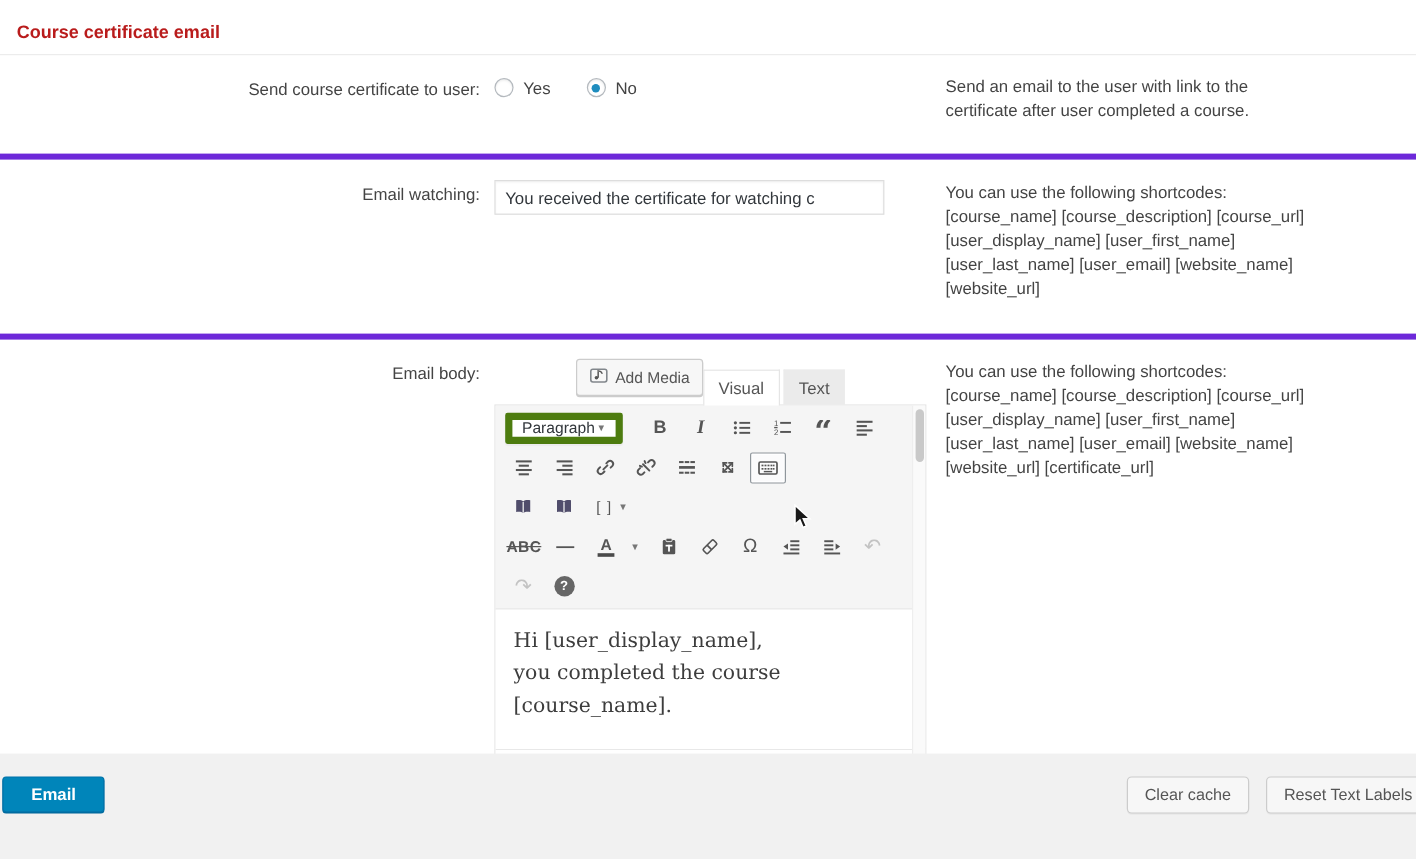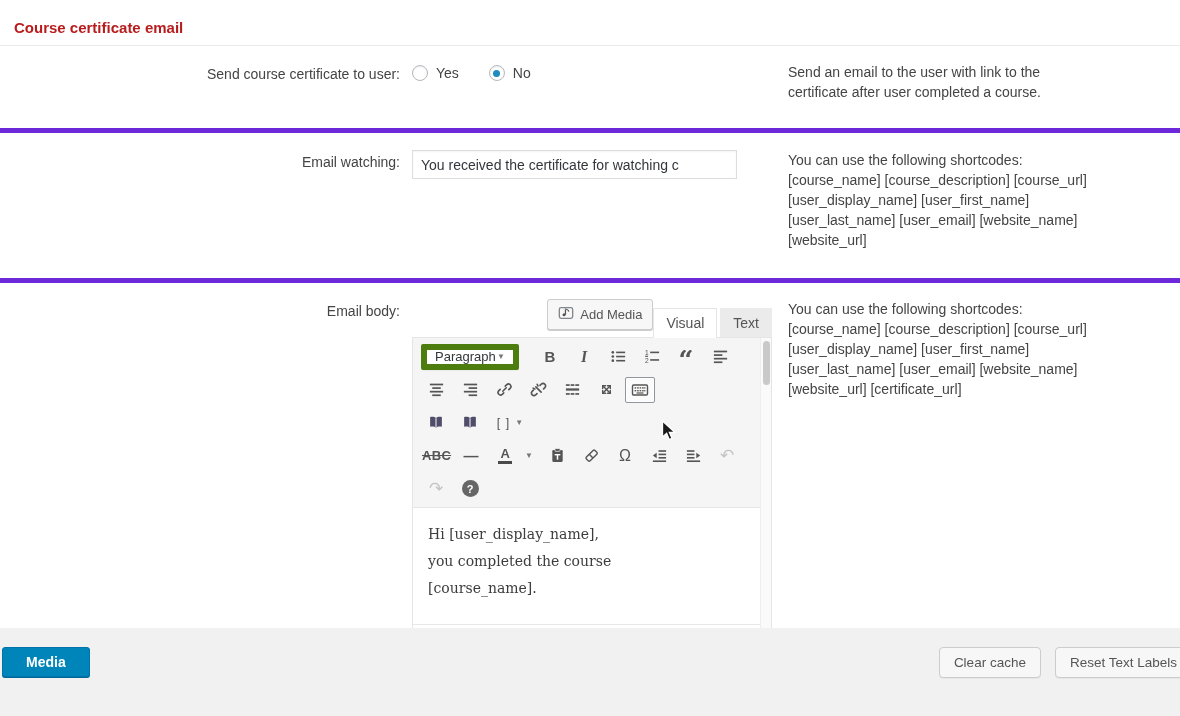--- a/index.html
+++ b/index.html
@@ -44,21 +44,21 @@
   
   .text-input {
     width: 325px; height: 29px; border: 1px solid #ddd; background:#fff;
     padding: 3px 8px; font-size: 14px; color: #32373c;
     font-family: "Liberation Sans", sans-serif;
     box-shadow: inset 0 1px 2px rgba(0,0,0,.05);
   }
 
   
   .editor-wrap { width: 360px; }
-  .media-row { display:flex; justify-content:flex-end; align-items:flex-end; margin-bottom:-1px; }
+  .media-row { display:flex; justify-content:center; align-items:flex-end; margin-bottom:-1px; }
   .add-media-btn {
     display:flex; align-items:center; gap:6px;
     background:#f7f7f7; border:1px solid #ccc; border-radius:3px;
     padding: 5px 10px; font-size: 13px; color:#555; cursor:pointer;
     box-shadow: 0 1px 0 #ccc; margin-bottom: 8px;
   }
   .tabs { display:flex; align-items:flex-end; }
   .tab { padding: 6px 12px 7px; font-size: 14px; color:#555; cursor:pointer; }
   .tab.active { background:#fff; border:1px solid #e5e5e5; border-bottom:none; position:relative; z-index:2; }
   .tab.inactive { background:#ebebeb; margin-left:3px; border:1px solid #ebebeb; border-bottom:none; }
@@ -89,21 +89,21 @@
   .glyph-hr { font-weight:bold; color:#555; font-size:15px; }
   .glyph-a { font-size: 13px; font-weight:bold; color:#555; border-bottom: 3px solid #4a4a4a; padding: 0 2px 0 2px; line-height: 14px; }
   .glyph-omega { font-size: 16px; color:#555; }
   .glyph-brackets { font-size: 12.5px; color:#555; letter-spacing: 1px; margin-right:5px; }
   .glyph-undo { font-size: 17px; line-height:1; }
   .help-circle { width:17px; height:17px; border-radius:50%; background:#666; color:#fff;
                  font-size:11px; font-weight:bold; display:flex; align-items:center; justify-content:center; }
 
   .content-area {
     position: relative; height: 116px; overflow: hidden; background:#fff;
-    font-family: "DejaVu Serif", serif; font-size: 14px; color: #3d3d3d;
+    font-family: "DejaVu Serif", serif; font-size: 17px; color: #3d3d3d;
     padding: 13px 26px 0 15px; line-height: 27px; white-space: pre-line;
   }
   .v-scrollbar { position:absolute; top:0; right:0; bottom:0; width:11px; background:#fafafa; border-left:1px solid #eee; }
   .v-thumb { position:absolute; top:3px; left:2px; width:7px; height:44px; background:#c9c9c9; border-radius:4px; }
 
   .statusbar {
     height: 23px; border-top: 1px solid #e8e8e8; background:#fff;
     display:flex; justify-content:space-between; align-items:center; padding: 0 5px 0 9px;
   }
   .status-path { font-size: 13px; color:#666; }
@@ -415,21 +415,21 @@
       </div>
     </div>
     <div class="help-col">You can use the following shortcodes:
 [course_name] [course_description] [course_url]
 [user_display_name] [user_first_name]
 [user_last_name] [user_email] [website_name]
 [website_url] [certificate_url]</div>
   </div>
 
   <div class="footer">
-    <button class="btn-primary">Media</button>
+    <button class="btn-primary">Email</button>
     <div class="footer-right">
       <button class="btn-secondary">Clear cache</button>
       <button class="btn-secondary">Reset Text Labels</button>
     </div>
   </div>
 
   <svg class="mouse-cursor" width="16" height="22" viewBox="0 0 16 22">
     <path d="M1.5 1 L1.5 17 L5.6 13.4 L8.2 19.6 L11 18.3 L8.4 12.3 L13.8 12.3 Z" fill="#1a1a1a" stroke="#fff" stroke-width="1.3"></path>
   </svg>
 

